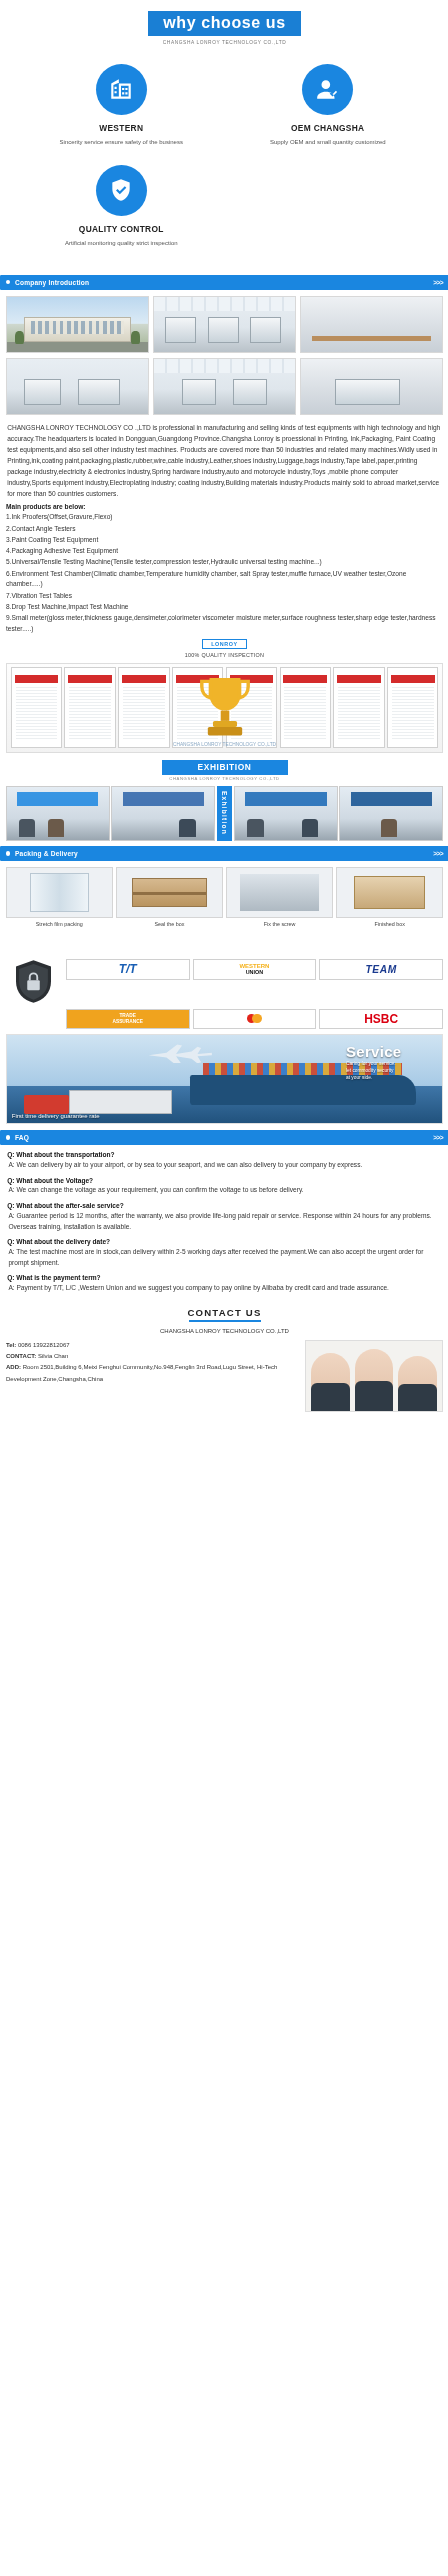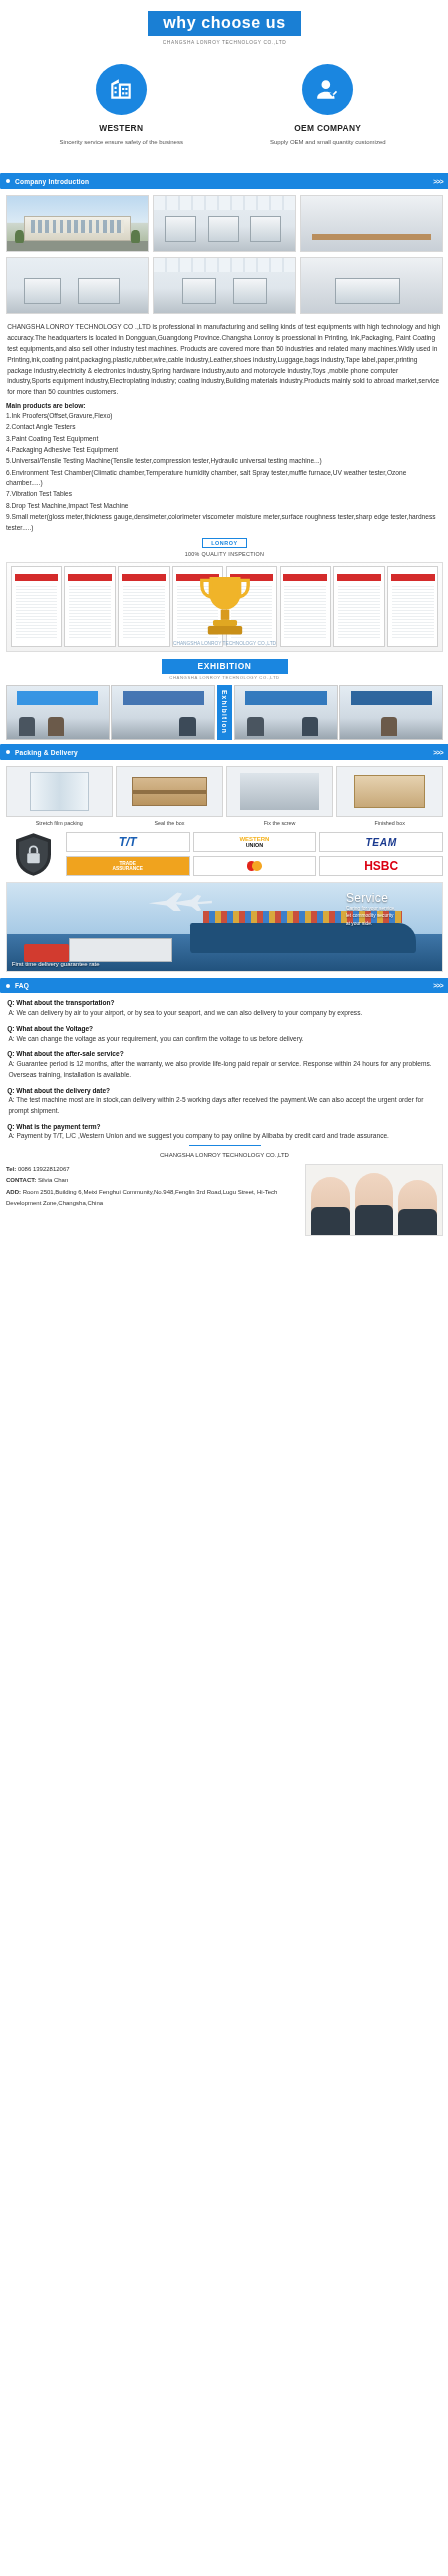--- a/index.html
+++ b/index.html
@@ -181,21 +181,21 @@
   .pk-screw { position: absolute; inset: 12% 12%; background: linear-gradient(#dde4ea,#aeb9c2); }
   .pk-final { position: absolute; inset: 16% 16%; background: linear-gradient(#e6d2b0,#c7a878); border: 0.6px solid #a8884f; }
 
   
   .pay-wrap { display: flex; gap: 4.8px; margin: 6px 6px 3.6px; align-items: stretch; }
   .pay-shield { flex: 0 0 55px; display: flex; align-items: center; justify-content: center; }
   .pay-grid { flex: 1 1 auto; display: grid; grid-template-columns: repeat(3, 1fr); gap: 3px; }
   .pay-cell {
     border: 0.6px solid #d0d0d0; background: #fff; height: 20.3px;
     display: flex; align-items: center; justify-content: center;
-    font-weight: bold; font-size: 7.8px;
+    font-weight: bold; font-size: 7.8px; margin-top: 26px;
   }
   .pay-tt { color: #1a5fb4; font-size: 12px; font-style: italic; }
   .pay-wu { color: #111; font-size: 5.4px; text-align: center; line-height: 1.05; font-weight: bold; }
   .pay-wu b { color: #f5b21c; display: block; font-size: 6px; }
   .pay-visa { color: #1a3a8f; font-size: 10.2px; font-style: italic; letter-spacing: 0.6px; }
   .pay-trade { background: #f0a31e; color: #fff; font-size: 4.8px; text-align: center; line-height: 1.15; }
   .pay-mc { display: flex; align-items: center; gap: -3.6px; }
   .pay-mc i { display: inline-block; width: 9.6px; height: 9.6px; border-radius: 50%; }
   .pay-mc i.r { background: #e2241a; }
   .pay-mc i.y { background: #f5a623; margin-left: -4.2px; }
@@ -210,21 +210,21 @@
     background: repeating-linear-gradient(90deg,#c94f3c 0 6px,#3c7fc9 6px 12px,#d8a93c 12px 18px); }
   .ship-truck { position: absolute; left: 4%; bottom: 10%; width: 34%; height: 30%; }
   .ship-truck .cab { position: absolute; left: 0; bottom: 0; width: 30%; height: 70%; background: #d23b2f; border-radius: 1.8px; }
   .ship-truck .trailer { position: absolute; left: 30%; bottom: 0; width: 70%; height: 90%; background: #e6e9ec; border: 0.6px solid #b0b6bb; }
   .ship-plane { position: absolute; left: 32%; top: 8%; width: 72px; height: 21.5px; }
   .ship-cap {
     position: absolute; left: 4.8px; bottom: 3.6px; color: #fff; font-size: 6px;
     text-shadow: 0 0.6px 1.2px rgba(0,0,0,.6);
   }
   .svc-box { position: absolute; right: 6px; top: 8.4px; width: 90px; color: #fff; }
-  .svc-title { font-size: 12px; font-weight: normal; letter-spacing: 0.3px; text-shadow: 0 0.6px 1.8px rgba(0,0,0,.5); }
+  .svc-title { font-size: 15px; font-weight: bold; letter-spacing: 0.3px; text-shadow: 0 0.6px 1.8px rgba(0,0,0,.5); }
   .svc-line { font-size: 4.8px; line-height: 1.5; text-shadow: 0 0.6px 1.2px rgba(0,0,0,.5); }
 
   
   .faq-body { padding: 6px 7.2px 2.4px; }
   .faq-q { font-size: 6.6px; font-weight: bold; color: #111; margin: 6px 0 1.8px; }
   .faq-q:first-child { margin-top: 0; }
   .faq-a { font-size: 6.6px; line-height: 1.62; color: #333; padding-left: 1.2px; }
 
   
   .contact-title { text-align: center; font-size: 9.6px; font-weight: bold; letter-spacing: 1.2px; color: #222; margin: 10.8px 0 2.4px; }
@@ -261,25 +261,34 @@
       <div class="why-name">WESTERN</div>
       <div class="why-desc">Sincerity service ensure safety of the business</div>
     </div>
 
     <div class="why-cell">
       <div class="why-circle">
         <svg viewBox="0 0 24 24">
             <path d="M10 12a4 4 0 100-8 4 4 0 000 8zm-8 8c0-3.3 3.6-5.5 8-5.5s8 2.2 8 5.5v1H2v-1zm17.3-6.3l-3.1 3.1-1.5-1.5-1.1 1.1 2.6 2.6 4.2-4.2-1.1-1.1z"></path>
           </svg>
       </div>
-      <div class="why-name">OEM COMPANY</div>
+      <div class="why-name">OEM CHANGSHA</div>
       <div class="why-desc">Supply OEM and small quantity customized</div>
     </div>
 
 
+    <div class="why-cell">
+      <div class="why-circle">
+        <svg viewBox="0 0 24 24">
+            <path d="M12 2l8 3v6c0 5-3.4 9.6-8 11-4.6-1.4-8-6-8-11V5l8-3zm-1.1 14l6-6-1.4-1.4-4.6 4.6-2.1-2.1L7.4 12.5l3.5 3.5z"></path>
+          </svg>
+      </div>
+      <div class="why-name">QUALITY CONTROL</div>
+      <div class="why-desc">Artificial monitoring quality strict inspection</div>
+    </div>
 
   </div>
 
   <div class="sec-bar">
     <span class="dot"></span>
     <span class="sec-label">Company Introduction</span>
     <span class="arrows">&gt;&gt;&gt;</span>
   </div>
 
   <div class="sec-body">
@@ -501,20 +510,21 @@
     <div class="faq-q">Q: What about the Voltage?</div>
     <div class="faq-a">A: We can change the voltage as your requirement, you can confirm the voltage to us before delivery.</div>
     <div class="faq-q">Q: What about the after-sale service?</div>
     <div class="faq-a">A: Guarantee period is 12 months, after the warranty, we also provide life-long paid repair or service. Response within 24 hours for any problems. Overseas training, installation is available.</div>
     <div class="faq-q">Q: What about the delivery date?</div>
     <div class="faq-a">A: The test machine most are in stock,can delivery within 2-5 working days after received the payment.We can also accept the urgent order for prompt shipment.</div>
     <div class="faq-q">Q: What is the payment term?</div>
     <div class="faq-a">A: Payment by T/T, L/C ,Western Union and we suggest you company to pay online by Alibaba by credit card and trade assurance.</div>
   </div>
 
+  <div class="contact-title">CONTACT US</div>
   <div class="contact-divider"></div>
   <div class="contact-company">CHANGSHA LONROY TECHNOLOGY CO.,LTD</div>
 
   <div class="contact-grid">
     <div class="contact-left">
       <div>
         <b>Tel:</b>
         <span>0086 13922812067</span>
       </div>
       <div>

